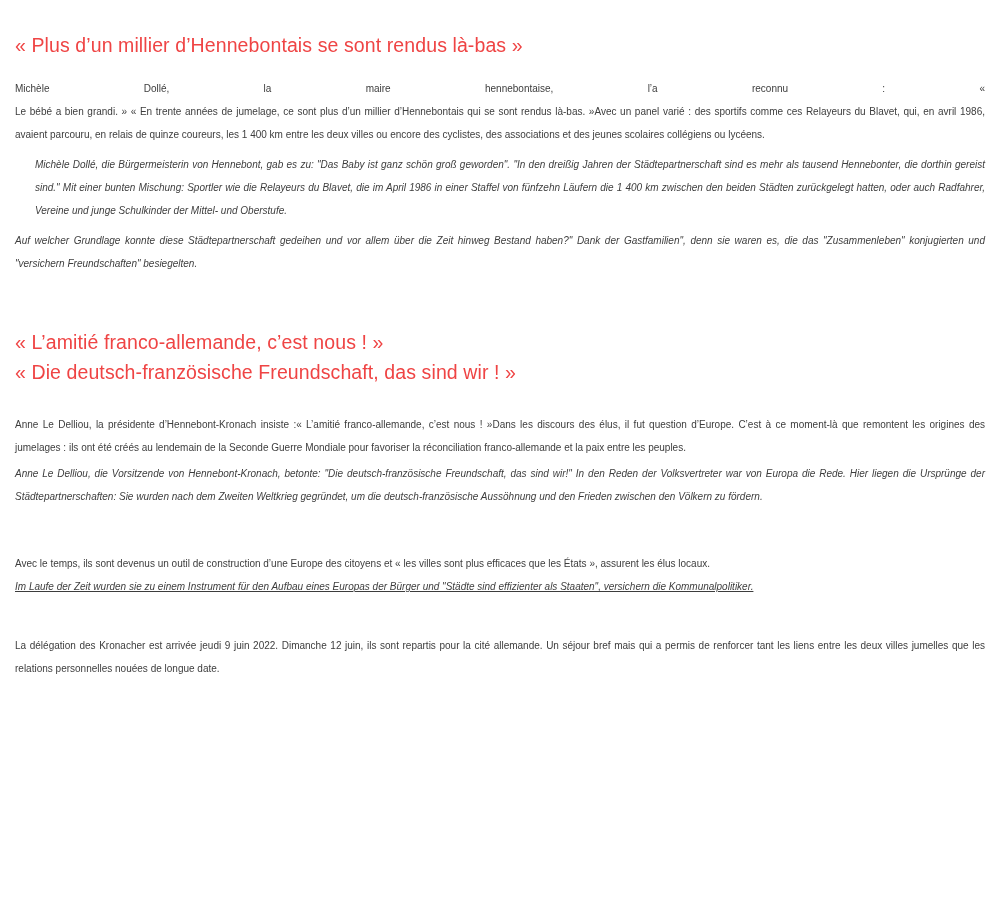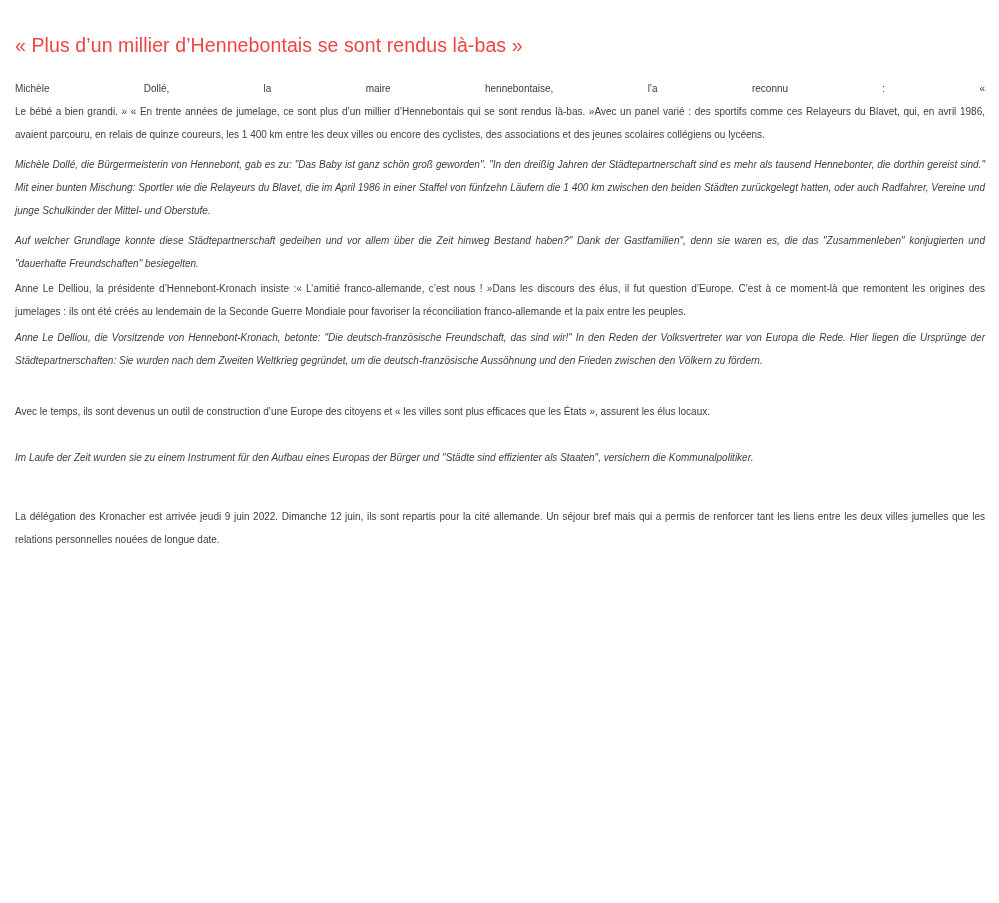--- a/index.html
+++ b/index.html
@@ -35,46 +35,50 @@
     font-style: italic;
   }
   .first-line {
     display: block;
     text-align: justify;
     text-align-last: justify;
   }
   
   #h1  { margin-top: 30px; }
   #p1  { margin-top: 17px; }
-  #p2  { margin-top: 7px;  }
+  #p2  { margin-top: 7px; margin-left: 20px;  }
   #p3  { margin-top: 34px; }
   #p4  { margin-top: 7px;  }
   #h2  { margin-top: 52px; }
-  #p5  { margin-top: 2px; }
+  #p5  { margin-top: 26px; }
   #p6  { margin-top: 3px;  }
-  #p7  { margin-top: 28px; }
-  #p8  { margin-top: 23px;  }
+  #p7  { margin-top: 44px; }
+  #p8  { margin-top: 0; text-decoration: underline;  }
   #p9  { margin-top: 36px; }
 </style>
 </head>
 <body>
 
 <div class="doc">
 
   <div class="heading-group" id="h1">
     <div class="h-line">« Plus d’un millier d’Hennebontais se sont rendus là-bas »</div>
   </div>
 
   <p id="p1" class="fr"><span class="first-line">Michèle Dollé, la maire hennebontaise, l’a reconnu : «</span><span>Le bébé a bien grandi. » « En trente années de jumelage, ce sont plus d’un millier d’Hennebontais qui se sont rendus là-bas. »Avec un panel varié : des sportifs comme ces Relayeurs du Blavet, qui, en avril 1986, avaient parcouru, en relais de quinze coureurs, les 1 400 km entre les deux villes ou encore des cyclistes, des associations et des jeunes scolaires collégiens ou lycéens.</span></p>
 
   <p id="p2" class="de">Michèle Dollé, die Bürgermeisterin von Hennebont, gab es zu: "Das Baby ist ganz schön groß geworden". "In den dreißig Jahren der Städtepartnerschaft sind es mehr als tausend Hennebonter, die dorthin gereist sind." Mit einer bunten Mischung: Sportler wie die Relayeurs du Blavet, die im April 1986 in einer Staffel von fünfzehn Läufern die 1 400 km zwischen den beiden Städten zurückgelegt hatten, oder auch Radfahrer, Vereine und junge Schulkinder der Mittel- und Oberstufe.</p>
 
 
-  <p id="p4" class="de">Auf welcher Grundlage konnte diese Städtepartnerschaft gedeihen und vor allem über die Zeit hinweg Bestand haben?" Dank der Gastfamilien", denn sie waren es, die das "Zusammenleben" konjugierten und "dauerhafte Freundschaften" besiegelten.</p>
+  <p id="p4" class="de">Auf welcher Grundlage konnte diese Städtepartnerschaft gedeihen und vor allem über die Zeit hinweg Bestand haben?" Dank der Gastfamilien", denn sie waren es, die das "Zusammenleben" konjugierten und "versichern Freundschaften" besiegelten.</p>
 
+  <div class="heading-group" id="h2">
+    <div class="h-line">« L’amitié franco-allemande, c’est nous ! »</div>
+    <div class="h-line">« Die deutsch-französische Freundschaft, das sind wir ! »</div>
+  </div>
 
   <p id="p5" class="fr">Anne Le Delliou, la présidente d’Hennebont-Kronach insiste :« L’amitié franco-allemande, c’est nous ! »Dans les discours des élus, il fut question d’Europe. C’est à ce moment-là que remontent les origines des jumelages : ils ont été créés au lendemain de la Seconde Guerre Mondiale pour favoriser la réconciliation franco-allemande et la paix entre les peuples.</p>
 
   <p id="p6" class="de">Anne Le Delliou, die Vorsitzende von Hennebont-Kronach, betonte: "Die deutsch-französische Freundschaft, das sind wir!" In den Reden der Volksvertreter war von Europa die Rede. Hier liegen die Ursprünge der Städtepartnerschaften: Sie wurden nach dem Zweiten Weltkrieg gegründet, um die deutsch-französische Aussöhnung und den Frieden zwischen den Völkern zu fördern.</p>
 
   <p id="p7" class="fr">Avec le temps, ils sont devenus un outil de construction d’une Europe des citoyens et « les villes sont plus efficaces que les États », assurent les élus locaux.</p>
 
   <p id="p8" class="de">Im Laufe der Zeit wurden sie zu einem Instrument für den Aufbau eines Europas der Bürger und "Städte sind effizienter als Staaten", versichern die Kommunalpolitiker.</p>
 
   <p id="p9" class="fr">La délégation des Kronacher est arrivée jeudi 9 juin 2022. Dimanche 12 juin, ils sont repartis pour la cité allemande. Un séjour bref mais qui a permis de renforcer tant les liens entre les deux villes jumelles que les relations personnelles nouées de longue date.</p>

